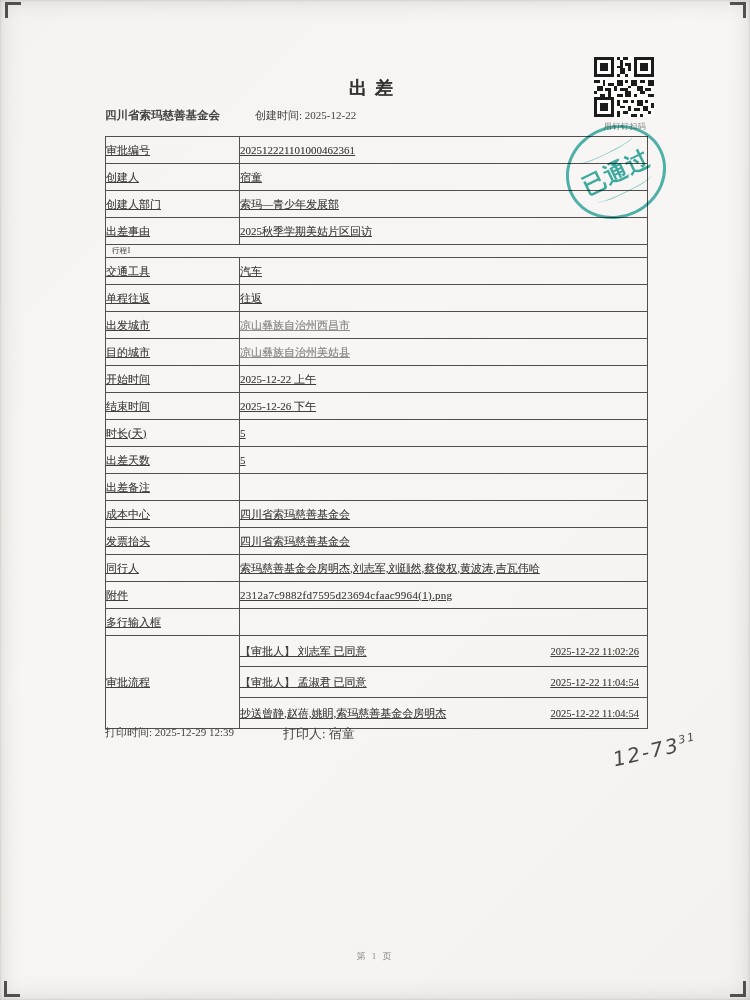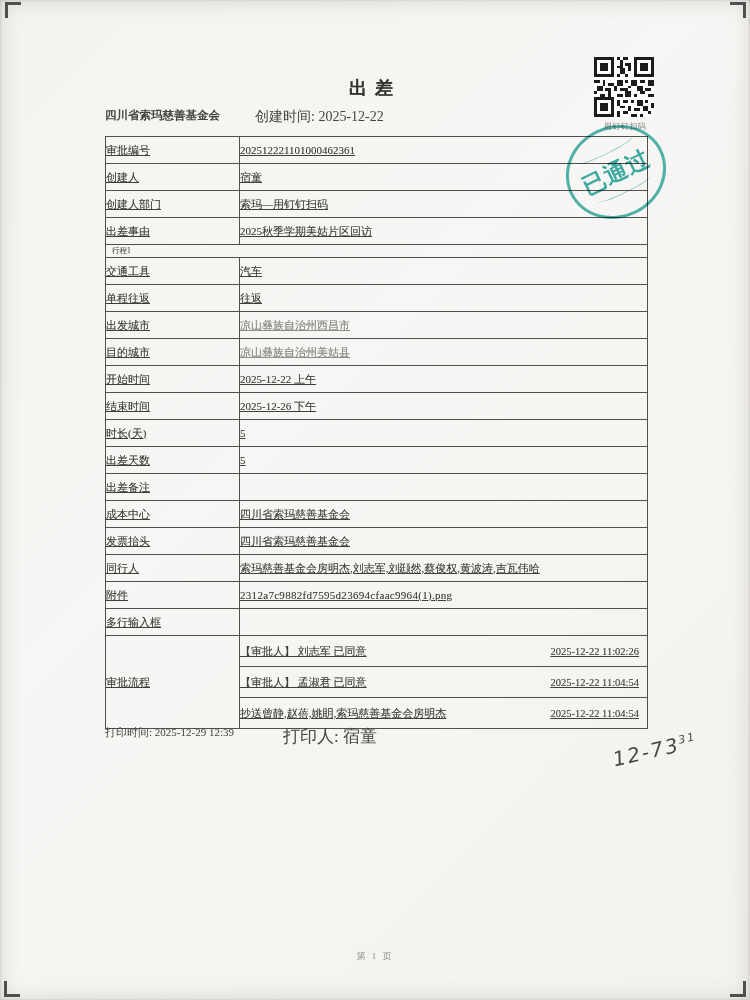--- a/index.html
+++ b/index.html
@@ -18,21 +18,21 @@
   .corner.tr{top:2px;right:4px;border-top:3px solid #1d1d1d;border-right:3px solid #1d1d1d;}
   .corner.bl{bottom:3px;left:4px;border-bottom:3px solid #1d1d1d;border-left:3px solid #1d1d1d;}
   .corner.br{bottom:3px;right:4px;border-bottom:3px solid #1d1d1d;border-right:3px solid #1d1d1d;}
 
   .title{
     position:absolute;top:76px;left:0;width:100%;text-align:center;
     font-size:18px;font-weight:bold;letter-spacing:8px;color:#33322f;
     text-shadow:0 0 .6px rgba(60,60,55,.6);
   }
   .hdr-org{position:absolute;top:108px;left:105px;font-size:11.5px;font-weight:bold;color:#44433f;}
-  .hdr-created{position:absolute;top:108px;left:255px;font-size:14px;color:#44433f;}
+  .hdr-created{position:absolute;top:108px;left:255px;font-size:11px;color:#44433f;}
 
   .qr-wrap{position:absolute;top:57px;left:594px;width:62px;text-align:center;}
   .qr-wrap svg{display:block;width:60px;height:60px;background:#fdfdfc;}
   .qr-caption{font-size:8px;color:#8a8781;margin-top:4px;letter-spacing:.5px;}
 
   table.form{
     position:absolute;top:136px;left:105px;width:543px;
     border-collapse:collapse;table-layout:fixed;
   }
   table.form td{
@@ -61,21 +61,21 @@
     letter-spacing:1px;white-space:nowrap;
   }
   .stamp:before,.stamp:after{
     content:"";position:absolute;left:18px;right:18px;height:8px;
     border-bottom:1.5px solid rgba(28,160,150,.55);border-radius:50%;
   }
   .stamp:before{top:14px;}
   .stamp:after{bottom:20px;}
 
   .foot-print{position:absolute;top:725px;left:105px;font-size:11px;color:#44433f;text-align:center;}
-  .foot-printer{position:absolute;top:725px;left:283px;font-size:17px;color:#44433f;}
+  .foot-printer{position:absolute;top:725px;left:283px;font-size:13px;color:#44433f;}
 
   .handwritten{
     position:absolute;top:738px;left:612px;
     font-size:20px;color:#4a4845;font-style:italic;
     transform:rotate(-13deg);letter-spacing:2px;
     font-family:"DejaVu Sans","Liberation Sans",sans-serif;font-weight:300;
   }
   .handwritten sup{font-size:11px;}
 
   .page-num{position:absolute;top:950px;left:0;width:100%;text-align:center;
@@ -168,21 +168,21 @@
       <tr>
         <td class="lbl">审批编号</td>
         <td class="val">202512221101000462361</td>
       </tr>
       <tr>
         <td class="lbl">创建人</td>
         <td class="val">宿童</td>
       </tr>
       <tr>
         <td class="lbl">创建人部门</td>
-        <td class="val">索玛—用钉钉扫码</td>
+        <td class="val">索玛—青少年发展部</td>
       </tr>
       <tr>
         <td class="lbl">出差事由</td>
         <td class="val">2025秋季学期美姑片区回访</td>
       </tr>
       <tr class="sect">
         <td colspan="2">行程1</td>
       </tr>
       <tr>
         <td class="lbl">交通工具</td>

